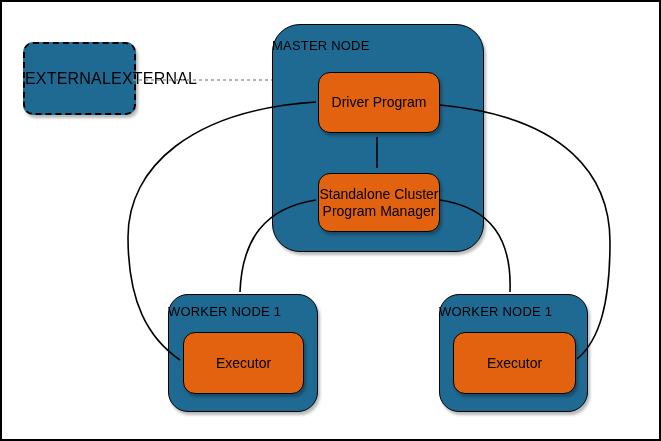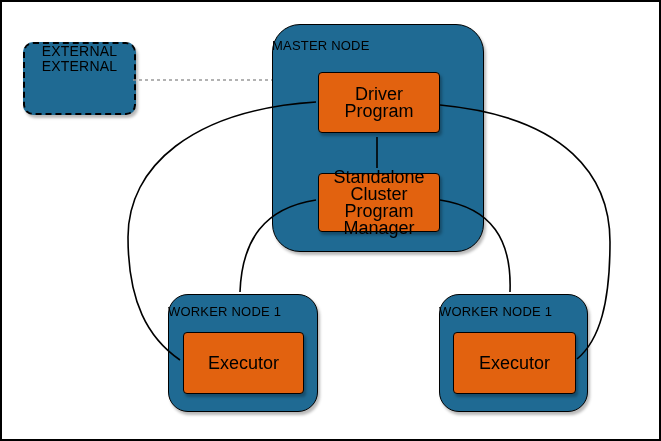--- a/index.html
+++ b/index.html
@@ -18,43 +18,43 @@
     position: absolute;
     background: var(--color-node_fill, #1f6a93);
     border: 1px solid #000;
     box-shadow: 2px 3px 3px rgba(0,0,0,0.28);
   }
   .node.dashed { border: 2px dashed #000; }
   .component {
     position: absolute;
     background: var(--color-component_fill, #e2620f);
     border: 1px solid #000;
-    border-radius: 4px;
+    border-radius: 12px;
     box-shadow: 2px 3px 3px rgba(0,0,0,0.28);
     display: flex;
     flex-direction: column;
     align-items: center;
     justify-content: center;
     text-align: center;
-    font-size: 18px;
+    font-size: 14px;
     line-height: 17px;
   }
   .node-title {
     position: absolute;
     text-align: left;
     font-size: 13px;
     letter-spacing: 0.2px;
     white-space: nowrap;
   }
   #external-storage {
     left: 21px; top: 40px; width: 109px; height: 69px;
     border-radius: 10px;
-    display: flex; flex-direction: column;
+    display: flex; flex-direction: row;
     align-items: center; justify-content: flex-start;
-    text-align: center; font-size: 14px; line-height: 15px;
+    text-align: center; font-size: 16px; line-height: 15px;
     letter-spacing: 0.2px;
   }
   #master-node   { left: 270px; top: 22px;  width: 210px; height: 226px; border-radius: 28px; }
   #worker-left   { left: 166px; top: 292px; width: 148px; height: 116px; border-radius: 20px; }
   #worker-right  { left: 437px; top: 292px; width: 147px; height: 116px; border-radius: 20px; }
   #master-title       { left: 270px; top: 36px;  width: 210px; }
   #worker-left-title  { left: 166px; top: 302px; width: 148px; }
   #worker-right-title { left: 437px; top: 302px; width: 147px; }
   #driver-program     { left: 316px; top: 70px;  width: 120px; height: 59px; }
   #resource-manager   { left: 316px; top: 171px; width: 120px; height: 57px; }

